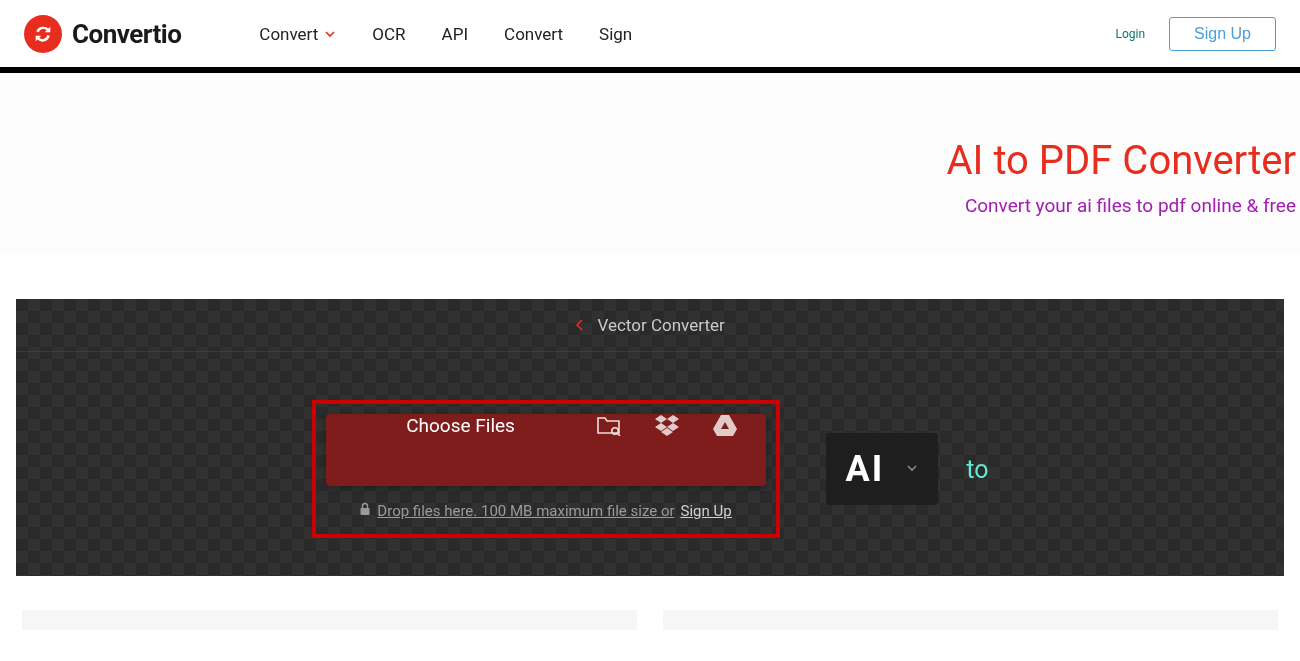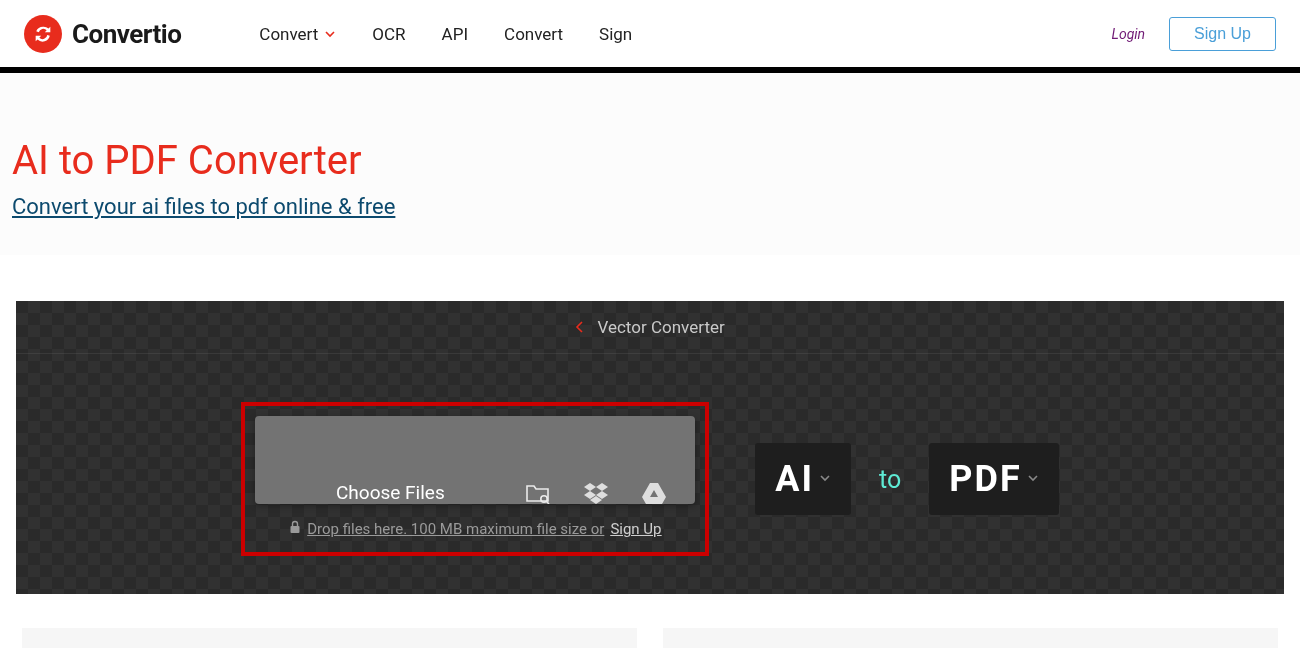--- a/index.html
+++ b/index.html
@@ -6,48 +6,48 @@
 body { font-family: -apple-system, BlinkMacSystemFont, "Segoe UI", Roboto, "Helvetica Neue", Arial, sans-serif; background: #fff; width: 1300px; }
 .header { display: flex; align-items: center; padding: 12px 24px; border-bottom: 6px solid #000000; height: 73px; }
 .logo-wrap { display: flex; align-items: center; gap: 10px; cursor: pointer; }
 .logo-circle { width: 38px; height: 38px; border-radius: 50%; background: #e82c1d; display: flex; align-items: center; justify-content: center; }
 .logo-circle svg { fill: #fff; }
 .logo-text { font-size: 26px; font-weight: 700; color: #1a1a1a; letter-spacing: -0.5px; }
 .nav { display: flex; gap: 36px; margin-left: 78px; align-items: flex-end; }
 .nav-item { font-size: 17px; color: #222; cursor: pointer; display: flex; align-items: center; gap: 6px; }
 .nav-item .chev { color: #e82c1d; }
 .header-right { margin-left: auto; display: flex; align-items: center; gap: 24px; }
-.login-link { font-size: 14px; color: #701a75; cursor: pointer; font-style: italic; }
+.login-link { font-size: 12px; color: #0f766e; cursor: pointer; }
 .signup-btn { border: 1px solid #4a9fd8; color: #4a9fd8; padding: 7px 24px; border-radius: 3px; font-size: 16px; cursor: pointer; background: #fff; }
-.hero { text-align: left; padding: 64px 12px 36px; background: #fcfcfc; }
+.hero { text-align: right; padding: 64px 4px 36px; background: #fcfcfc; }
 .hero h1 { font-size: 40px; color: #e82c1d; font-weight: 400; margin-bottom: 10px; }
-.hero p { font-size: 22px; color: #0c4a6e; text-decoration: underline; }
+.hero p { font-size: 19px; color: #a21caf; }
 .dark-panel { margin: 46px 16px 0; background: #2a2a2a; position: relative; }
 .checker-bg::before {
   content:""; position:absolute; inset:0;
   background-image:
     linear-gradient(45deg, rgba(255,255,255,0.03) 25%, transparent 25%, transparent 75%, rgba(255,255,255,0.03) 75%),
     linear-gradient(45deg, rgba(255,255,255,0.03) 25%, transparent 25%, transparent 75%, rgba(255,255,255,0.03) 75%);
   background-size: 24px 24px;
   background-position: 0 0, 12px 12px;
   pointer-events:none;
 }
 .breadcrumb-bar { position: relative; text-align: center; padding: 16px 0; border-bottom: 1px solid rgba(255,255,255,0.07); font-size: 17px; }
 .bc-chev { color: #e82c1d; margin-right: 8px; }
 .bc-text { color: #c9c9c9; cursor: pointer; }
 .upload-area { position: relative; display: flex; align-items: center; justify-content: center; gap: 46px; padding: 48px 0 38px; }
 .red-box { border: 4px solid #cc0000; padding: 10px 10px 14px; position: relative; }
-.choose-btn { display: flex; align-items: flex-end; background: #737373; color: #fff; width: 440px; height: 88px; border-radius: 4px; cursor: pointer; box-shadow: 0 2px 6px rgba(0,0,0,.3); }
+.choose-btn { display: flex; align-items: flex-start; background: #7f1d1d; color: #fff; width: 440px; height: 72px; border-radius: 4px; cursor: pointer; box-shadow: 0 2px 6px rgba(0,0,0,.3); }
 .choose-main { flex: 1; text-align: center; font-size: 19px; }
 .choose-icons { display: flex; gap: 32px; padding-right: 28px; align-items: center; }
 .choose-icons .ico { opacity: 0.85; display: flex; align-items: center; }
 .drop-hint { text-align: center; font-size: 15px; color: #9a9a9a; margin-top: 16px; display: flex; align-items: center; justify-content: center; gap: 6px; text-decoration: underline; }
 .drop-hint a { color: #cfcfcf; text-decoration: underline; cursor: pointer; }
 .fmt-row { display: flex; align-items: center; gap: 28px; }
-.fmt-box { background: #1e1e1e; color: #fff; display: flex; align-items: center; justify-content: center; padding: 0 20px; height: 72px; border-radius: 3px; cursor: pointer; gap: 5px; }
+.fmt-box { background: #1e1e1e; color: #fff; display: flex; align-items: center; justify-content: center; padding: 0 20px; height: 72px; border-radius: 3px; cursor: pointer; gap: 22px; }
 .fmt-box .fmt-label { font-size: 36px; font-weight: 700; letter-spacing: 2px; }
 .fmt-box .mini-chev { color: #888; font-size: 14px; }
 .to-text { color: #5eead4; font-size: 25px; }
 .bottom-spacer { display: flex; gap: 26px; padding: 34px 22px 0; }
 .bottom-spacer .card { flex: 1; height: 20px; background: #f6f6f6; }
 </style>
 </head>
 <body>
 
 <header class="header">
@@ -141,28 +141,20 @@
     <div class="fmt-row">
       <div class="fmt-box">
         <span class="fmt-label">AI</span>
         <span class="mini-chev">
           <svg width="12" height="12" viewBox="0 0 12 12">
               <path d="M2 4l4 4 4-4" stroke="#888" stroke-width="1.6" fill="none"></path>
             </svg>
         </span>
       </div>
       <span class="to-text">to</span>
-      <div class="fmt-box">
-        <span class="fmt-label">PDF</span>
-        <span class="mini-chev">
-          <svg width="12" height="12" viewBox="0 0 12 12">
-              <path d="M2 4l4 4 4-4" stroke="#888" stroke-width="1.6" fill="none"></path>
-            </svg>
-        </span>
-      </div>
     </div>
   </div>
 </section>
 
 <div class="bottom-spacer">
   <div class="card"></div>
   <div class="card"></div>
 </div>
 
 </body></html>

